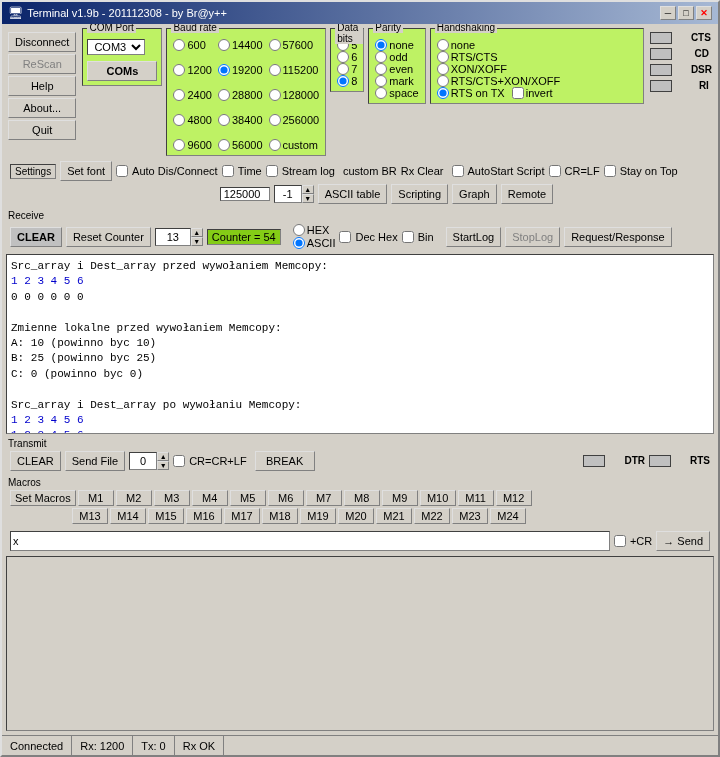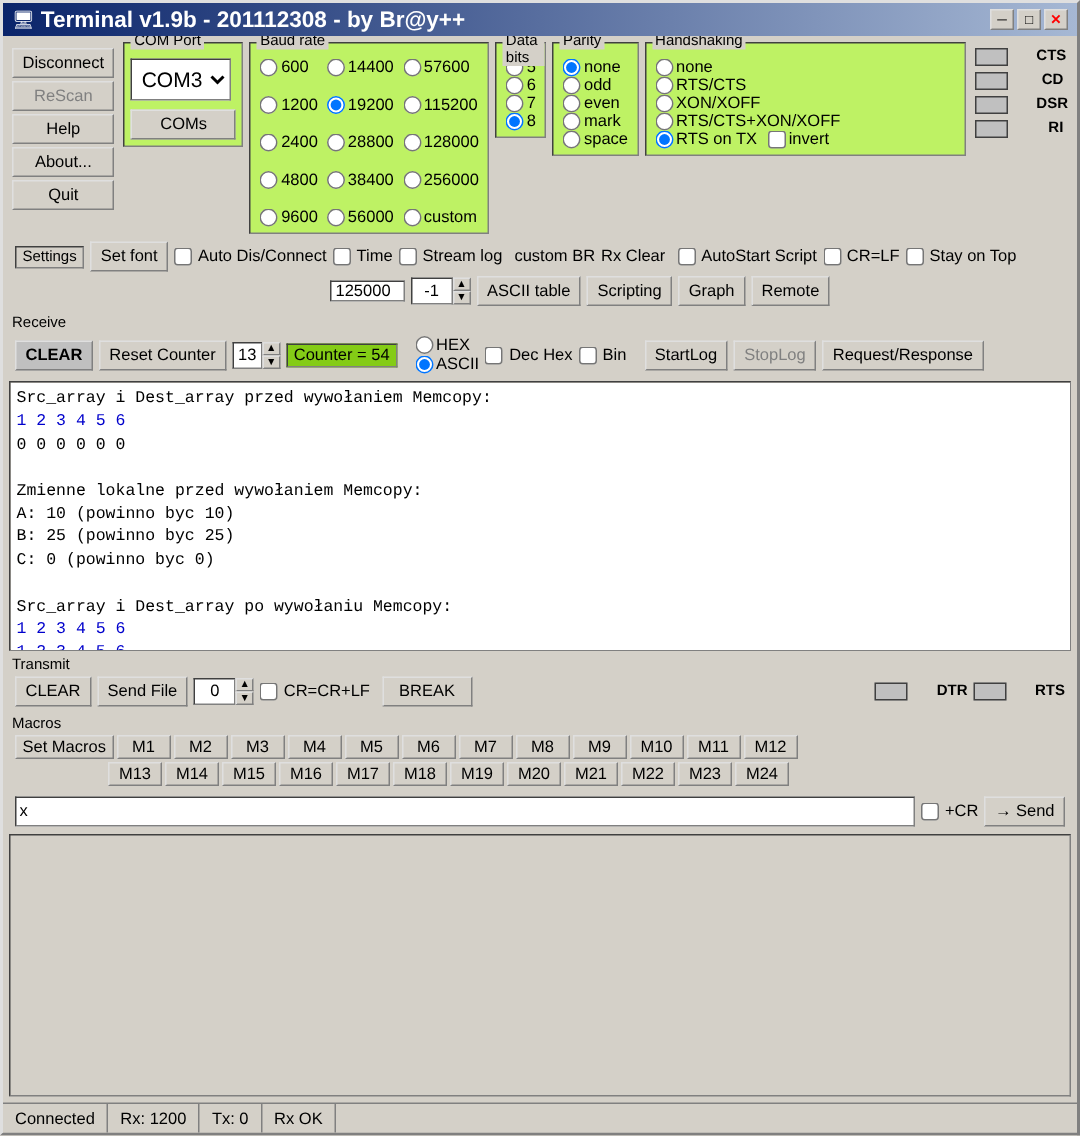--- a/index.html
+++ b/index.html
@@ -26,22 +26,22 @@
       background: linear-gradient(to right, #0a246a, #a6b8d4);
       color: white;
       padding: 3px 6px;
       display: flex;
       align-items: center;
       justify-content: space-between;
       height: 22px;
       flex-shrink: 0;
     }
     .title-bar-text {
-      font-size: 15px;
-      font-weight: bold;
+      font-size: 11px;
+      font-weight: normal;
     }
     .title-bar-buttons {
       display: flex;
       gap: 2px;
     }
     .title-btn {
       width: 16px;
       height: 14px;
       background: #d4d0c8;
       border: 1px solid #808080;
@@ -115,22 +115,22 @@
     .com-select-row {
       display: flex;
       align-items: center;
       gap: 4px;
     }
     select {
       background: white;
       border: 1px solid #808080;
       border-top-color: #404040;
       border-left-color: #404040;
-      font-size: 14px;
-      height: 28px;
+      font-size: 11px;
+      height: 16px;
       padding: 0 2px;
     }
     .baud-group {
       padding: 2px 6px 4px 6px;
       padding-top: 10px;
     }
     .baud-grid {
       display: grid;
       grid-template-columns: repeat(3, auto);
       gap: 13px 6px;
@@ -390,21 +390,21 @@
 
       <div class="group-box com-port-group" style="min-width:80px;">
         <span class="group-box-label">COM Port</span>
         <div class="com-select-row">
           <select>
             <option>COM3</option>
             <option>COM1</option>
             <option>COM2</option>
           </select>
         </div>
-        <button class="btn" style="margin-top:4px;width:100%;">COMs</button>
+        <button class="btn" style="margin-top:4px;width:100%;font-weight:bold;">COMs</button>
       </div>
 
       <div class="group-box baud-group">
         <span class="group-box-label">Baud rate</span>
         <div class="baud-grid">
           <div class="radio-row">
               <input type="radio" name="baud" style="">
               <span>600</span>
             </div>
           <div class="radio-row">
@@ -591,21 +591,21 @@
       <button class="btn">Graph</button>
       <button class="btn">Remote</button>
     </div>
 
     <div class="receive-section">
       <span class="receive-label">Receive</span>
       <div class="receive-controls">
         <button class="btn" style="background:#c0c0c0;font-weight:bold;">CLEAR</button>
         <button class="btn">Reset Counter</button>
         <div class="spinbox">
-          <input type="text" style="width: 20px;" value="13">
+          <input type="text" style="width: 36px;" value="13">
           <div class="spinbox-btns">
             <button class="spinbox-btn">▲</button>
             <button class="spinbox-btn">▼</button>
           </div>
         </div>
         <span class="counter-display">Counter = 54</span>
         <div style="margin-left:8px;display:flex;flex-direction:column;gap:1px;">
           <div class="radio-row">
               <input type="radio" name="rxfmt" style="">
               <span>HEX</span>

